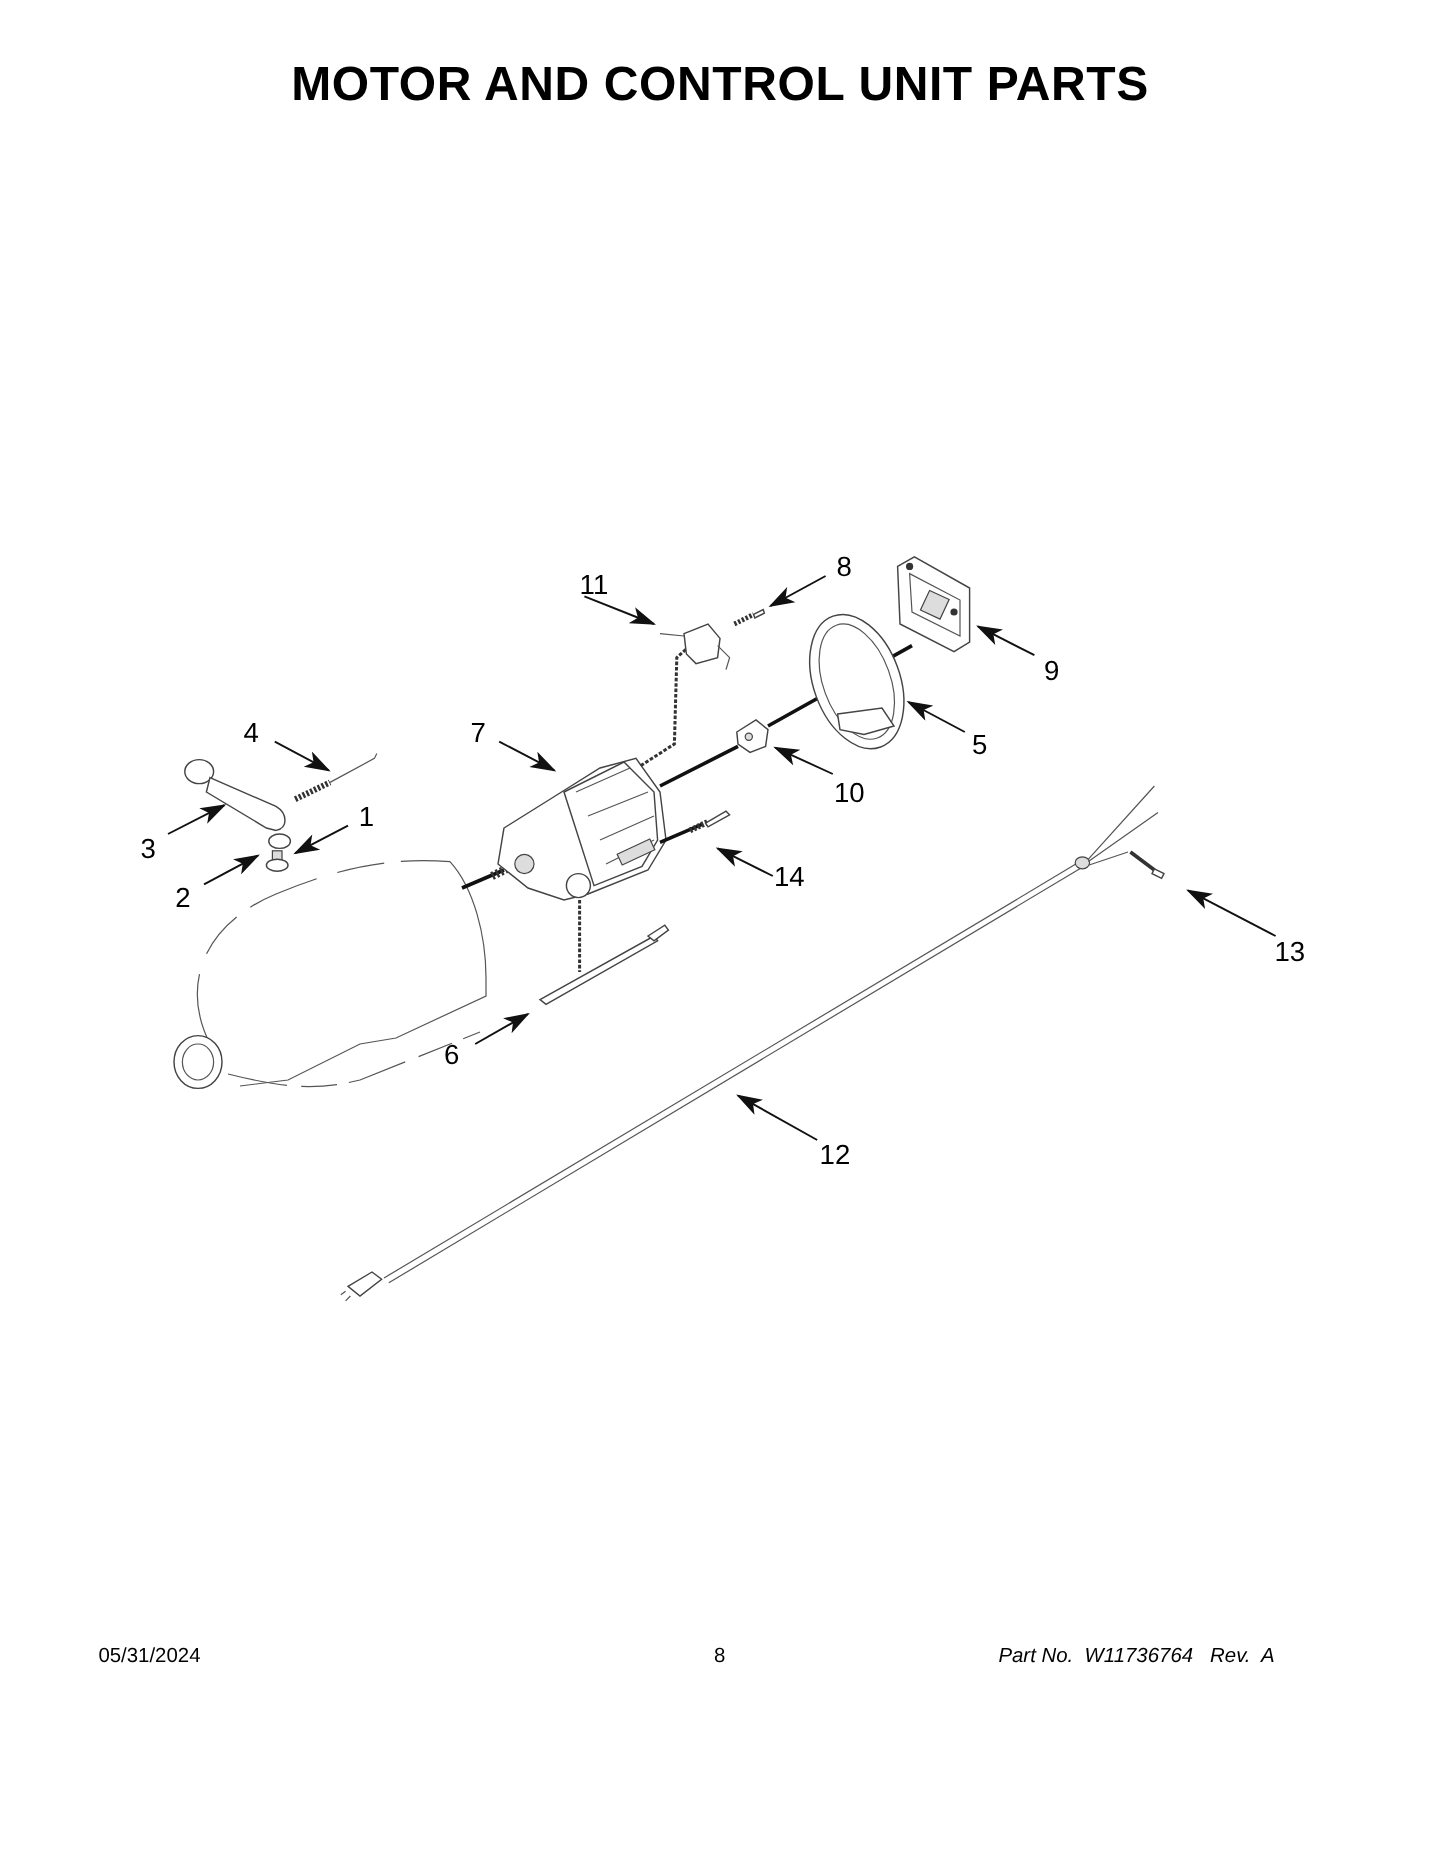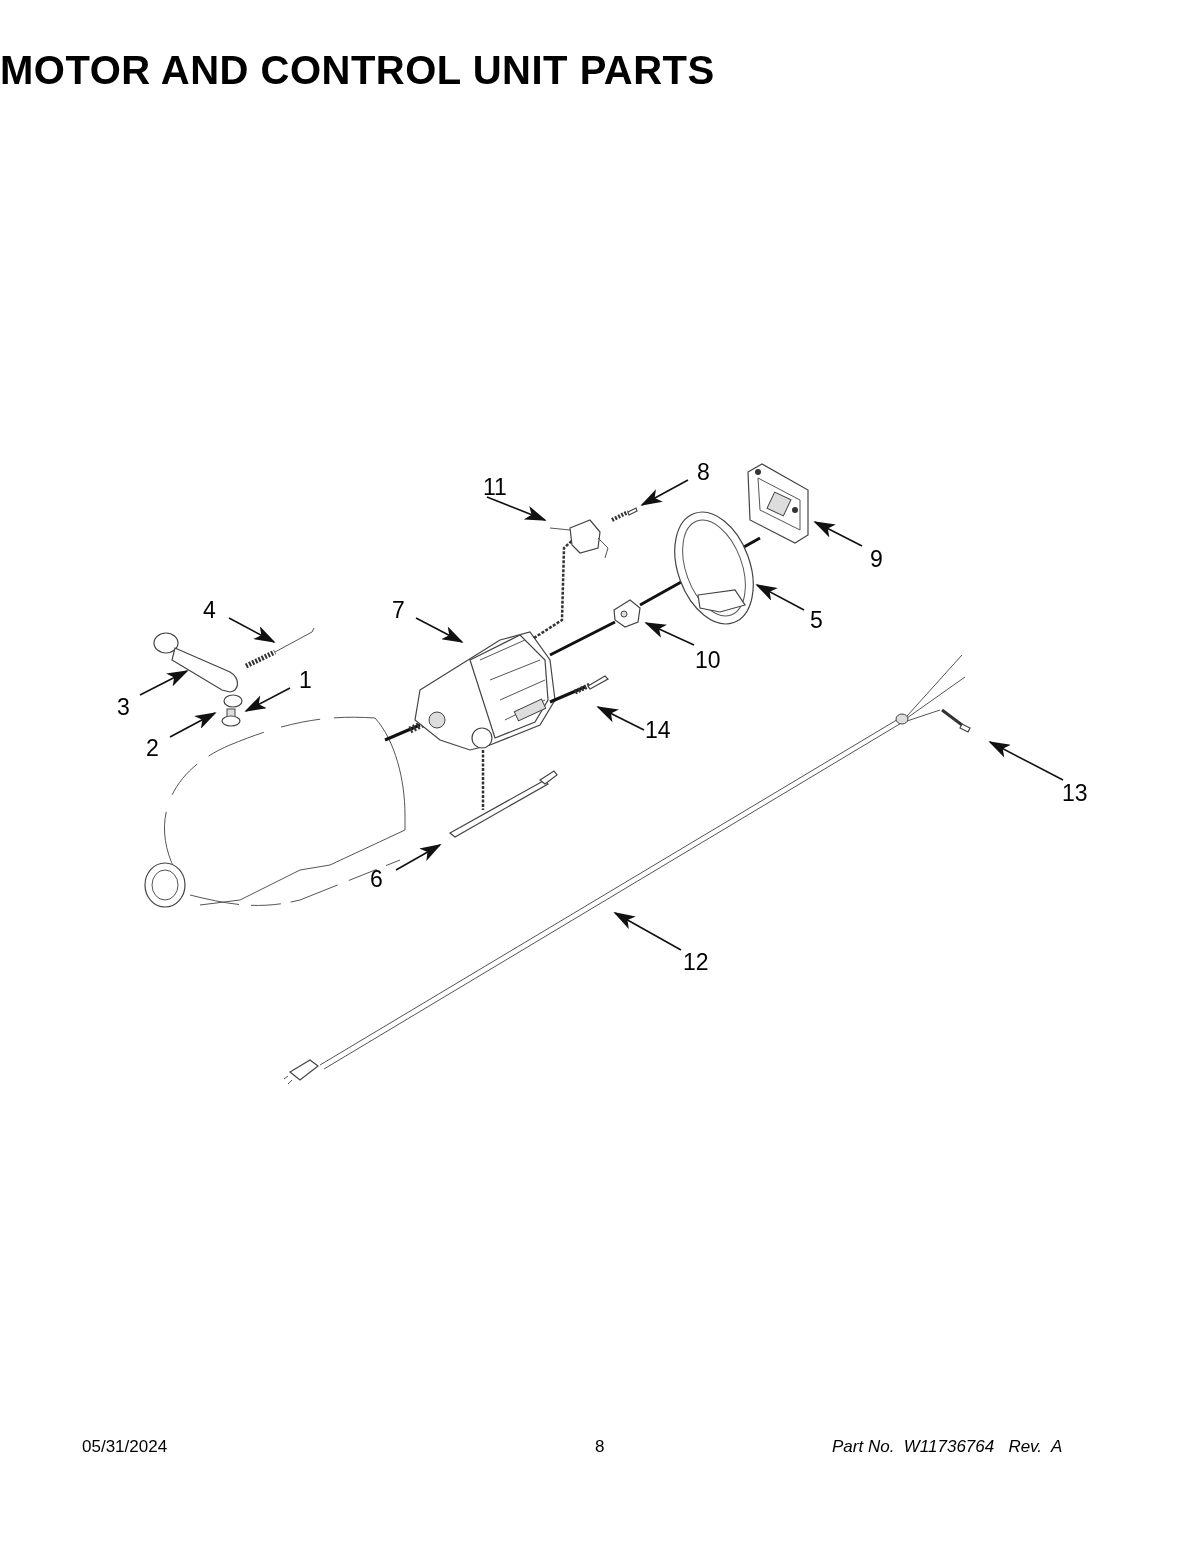--- a/index.html
+++ b/index.html
@@ -1,20 +1,20 @@
 <!DOCTYPE html>
 <html><head>
 <meta charset="utf-8">
 <style>
   html, body { margin: 0; padding: 0; background: #ffffff; }
   body { width: 1200px; height: 1553px; position: relative; overflow: hidden;
          font-family: "Liberation Sans", sans-serif; color: #000; }
-  .title { position: absolute; left: 0; top: 48px; width: 1200px; 
+  .title { position: absolute; left: 0; top: 48px; width: 1200px; text-align: center;
            font-size: 40px; font-weight: bold; letter-spacing: 0.5px; }
-  .footer { position: absolute; top: 1437px; font-size: 17px; }
+  .footer { position: absolute; top: 1370px; font-size: 17px; }
   #footer-date { left: 82px; }
   #footer-page { left: 595px; }
   #footer-part { left: 832px; }
   svg.diagram { position: absolute; left: 0; top: 0; width: 1200px; height: 1553px; }
   .callout { font-family: "Liberation Sans", sans-serif; font-size: 23px; fill: #000; }
   .thin { fill: none; stroke: #555; stroke-width: 1; }
   .part { fill: #fff; stroke: #444; stroke-width: 1.2; }
   .shade { fill: #ddd; stroke: #444; stroke-width: 1; }
   .axis { stroke: #111; stroke-width: 3; fill: none; }
   .lead { stroke: #111; stroke-width: 1.6; }

